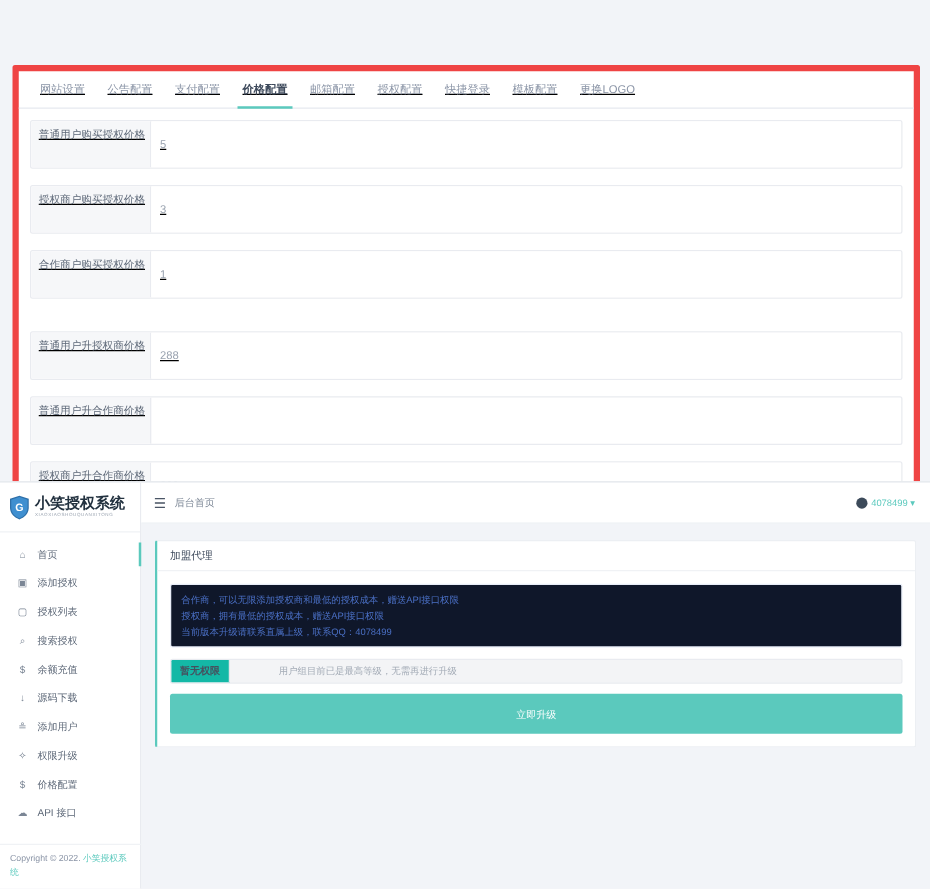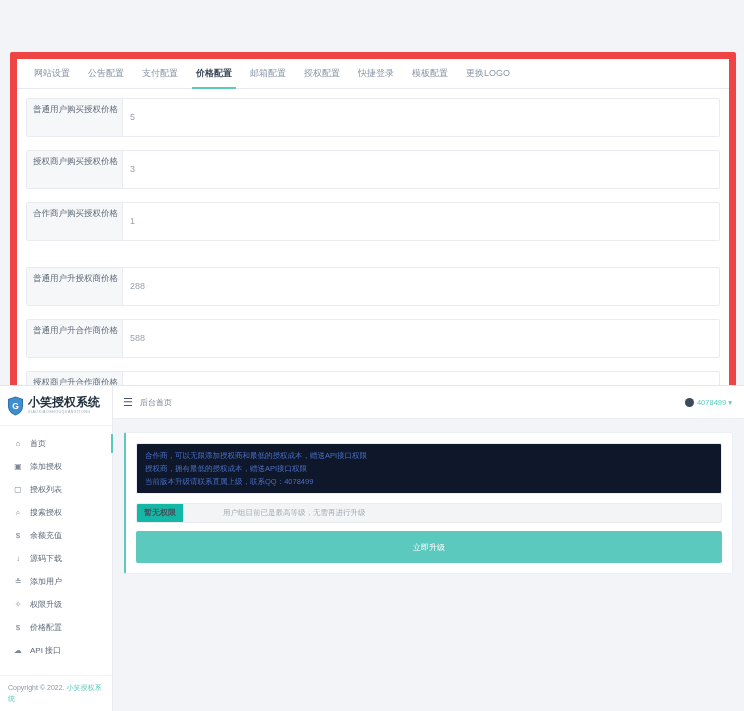--- a/index.html
+++ b/index.html
@@ -11,22 +11,23 @@
     overflow: hidden;
   }
   .page { position: relative; width: 744px; height: 711px; background: #f2f4f8; }
 
   
   .settings-card {
     position: absolute;
     left: 10px; top: 52px;
     width: 726px;
     background: #ffffff;
-    border: 7px solid #ef4444;
+    border: 5px solid #ef4444;
     border-radius: 2px;
+    text-decoration: underline;
   }
   .tabbar {
     display: flex;
     align-items: center;
     height: 30px;
     padding: 0 8px;
     border-bottom: 1px solid #e6e9ef;
   }
   .tab {
     position: relative;
@@ -282,21 +283,20 @@
 
       <div class="group-gap"></div>
 
       <div class="form-row">
         <div class="lbl">普通用户升授权商价格</div>
         <input class="val" type="text" value="288" style="">
       </div>
 
       <div class="form-row">
         <div class="lbl">普通用户升合作商价格</div>
-        <input class="val" type="text" value="588" style="">
       </div>
 
       <div class="form-row">
         <div class="lbl">授权商户升合作商价格</div>
         <input class="val" type="text" value="300" style="">
       </div>
 
       <button class="save-btn">确认保存</button>
     </div>
   </div>
@@ -371,20 +371,21 @@
       <div class="topbar">
         <div class="hamburger">☰</div>
         <div class="crumb">后台首页</div>
         <div class="topbar-right">
           <span class="avatar"></span>
           <span class="user-name">4078499 ▾</span>
         </div>
       </div>
 
       <div class="panel">
+        <div class="panel-head">加盟代理</div>
         <div class="panel-body">
 
           <div class="alert">
             <p>合作商，可以无限添加授权商和最低的授权成本，赠送API接口权限</p>
             <p>授权商，拥有最低的授权成本，赠送API接口权限</p>
             <p>当前版本升级请联系直属上级，联系QQ：4078499</p>
           </div>
 
           <div class="perm-row">
             <div class="plbl">暂无权限</div>

